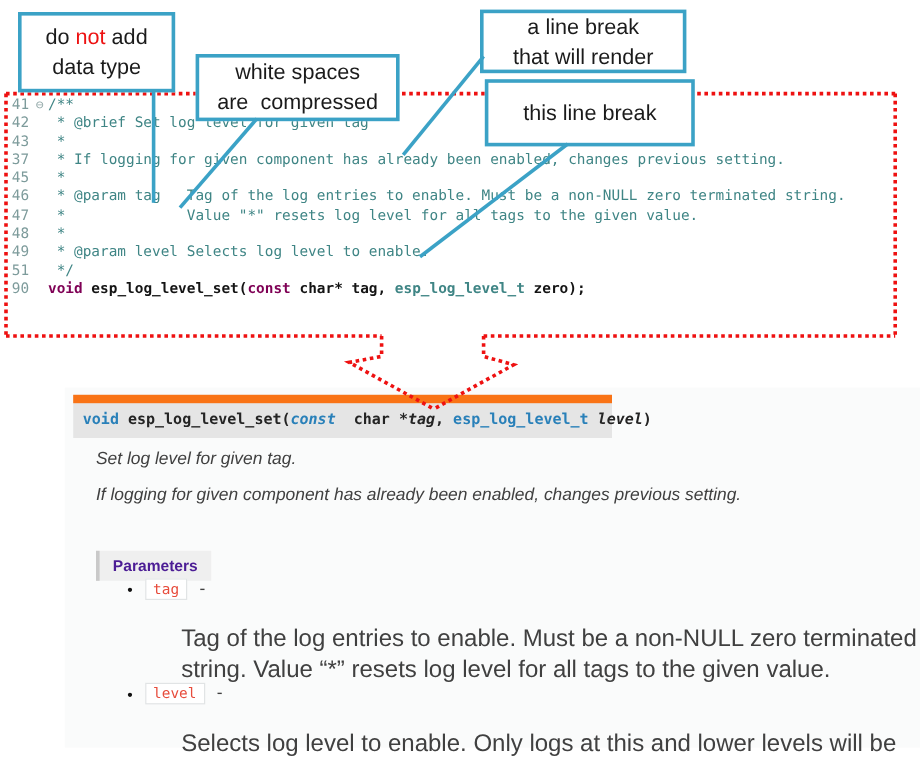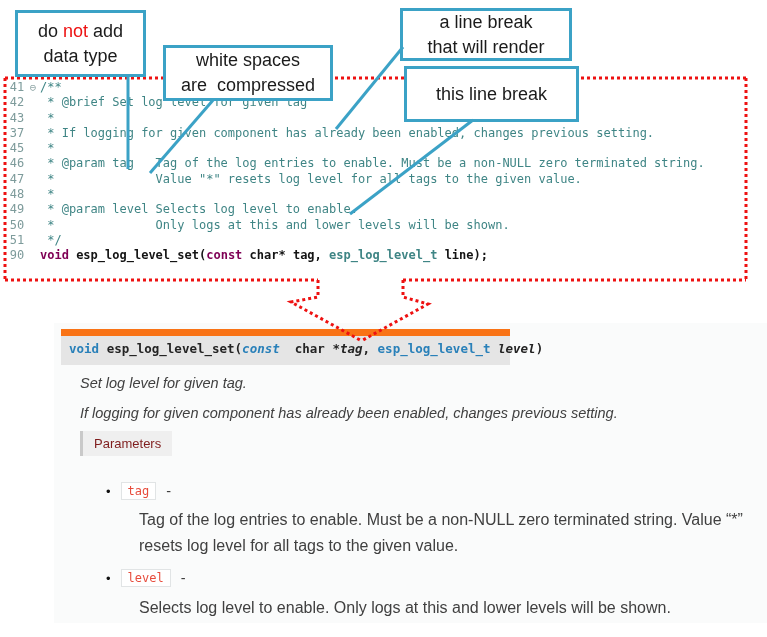--- a/index.html
+++ b/index.html
@@ -39,32 +39,32 @@
             background:#fafbfb;z-index:0;color:#404040;}
   #sigbar{position:absolute;left:7px;top:6px;width:433px;height:24px;
           background:#e5e5e5;border-top:7px solid #f97316;padding:5px 8px 0 8px;
           font-family:"DejaVu Sans Mono",monospace;font-size:12.5px;font-weight:bold;color:#242424;
           white-space:pre;}
   .sigblue{color:#2980b9;}
   .sigital{font-style:italic;}
   .docp{position:absolute;left:26px;font-size:14.5px;color:#404040;margin:0;font-style:italic;}
   #brief{top:52px;}
   #detail{top:82px;text-align:right;}
-  #paramsbox{position:absolute;left:26px;top:108px;background:#efefef;
-             border-left:3px solid #c9c9c9;padding:5px 11px;font-size:13px;font-weight:normal;
-             color:#7f1d1d;}
+  #paramsbox{position:absolute;left:26px;top:136px;background:#efefef;
+             border-left:3px solid #c9c9c9;padding:5px 11px;font-size:13px;font-weight:bold;
+             color:#4c1d95;}
   .pitem-head{position:absolute;display:flex;align-items:center;gap:10px;}
   #p1head{left:52px;top:159px;}
   #p2head{left:52px;top:246px;}
   .bullet{font-size:13px;color:#111;}
   .chip{font-family:"DejaVu Sans Mono",monospace;font-size:12px;color:#e74c3c;
         background:#fff;border:1px solid #e1e4e5;padding:1px 6px;}
   .dash{font-size:14.5px;color:#404040;}
-  .pdesc{position:absolute;left:81px;width:614px;font-size:16px;line-height:26px;
-         color:#404040;margin:4px;}
+  .pdesc{position:absolute;left:81px;width:614px;font-size:20px;line-height:26px;
+         color:#404040;margin:16px;}
   #p1desc{top:180px;}
   #p2desc{top:268px;}
 </style>
 </head>
 <body>
 
 <div id="canvas">
 
   <svg id="svg-red" class="overlay" width="767" height="637">
     <path d="M5,78 H746 M5,78 V280 M746,78 V280 M5,280 H318 M403,280 H746" fill="none" stroke="#ee1111" stroke-width="3" stroke-dasharray="3 3"></path>
@@ -75,23 +75,22 @@
   <div class="codeblock">
     <div class="cl"><span class="ln">41</span><span class="fold">⊖</span><span class="ct">/**</span></div>
     <div class="cl"><span class="ln">42</span><span class="fold"></span><span class="ct"> * @brief Set log level for given tag</span></div>
     <div class="cl"><span class="ln">43</span><span class="fold"></span><span class="ct"> *</span></div>
     <div class="cl"><span class="ln">37</span><span class="fold"></span><span class="ct"> * If logging for given component has already been enabled, changes previous setting.</span></div>
     <div class="cl"><span class="ln">45</span><span class="fold"></span><span class="ct"> *</span></div>
     <div class="cl"><span class="ln">46</span><span class="fold"></span><span class="ct"> * @param tag   Tag of the log entries to enable. Must be a non-NULL zero terminated string.</span></div>
     <div class="cl"><span class="ln">47</span><span class="fold"></span><span class="ct"> *              Value "*" resets log level for all tags to the given value.</span></div>
     <div class="cl"><span class="ln">48</span><span class="fold"></span><span class="ct"> *</span></div>
     <div class="cl"><span class="ln">49</span><span class="fold"></span><span class="ct"> * @param level Selects log level to enable.</span></div>
-    <div class="cl"><span class="ln">50</span><span class="fold"></span><span class="ct"> *              Only logs at this and lower levels will be shown.</span></div>
     <div class="cl"><span class="ln">51</span><span class="fold"></span><span class="ct"> */</span></div>
-    <div class="cl"><span class="ln">90</span><span class="fold"></span><span class="ct"><span class="kw">void</span><span class="plain"> </span><span class="plain">esp_log_level_set</span><span class="plain">(</span><span class="kw">const</span><span class="plain"> char* tag, </span><span class="type">esp_log_level_t</span><span class="plain"> line);</span></span></div>
+    <div class="cl"><span class="ln">90</span><span class="fold"></span><span class="ct"><span class="kw">void</span><span class="plain"> </span><span class="plain">esp_log_level_set</span><span class="plain">(</span><span class="kw">const</span><span class="plain"> char* tag, </span><span class="type">esp_log_level_t</span><span class="plain"> zero);</span></span></div>
   </div>
 
   <div class="callout" id="box2">
     <div class="cline">white spaces</div>
     <div class="cline">are  compressed</div>
   </div>
   <div class="callout" id="box1">
     <div class="cline"><span>do </span><span class="red">not</span><span> add</span></div>
     <div class="cline">data type</div>
   </div>

